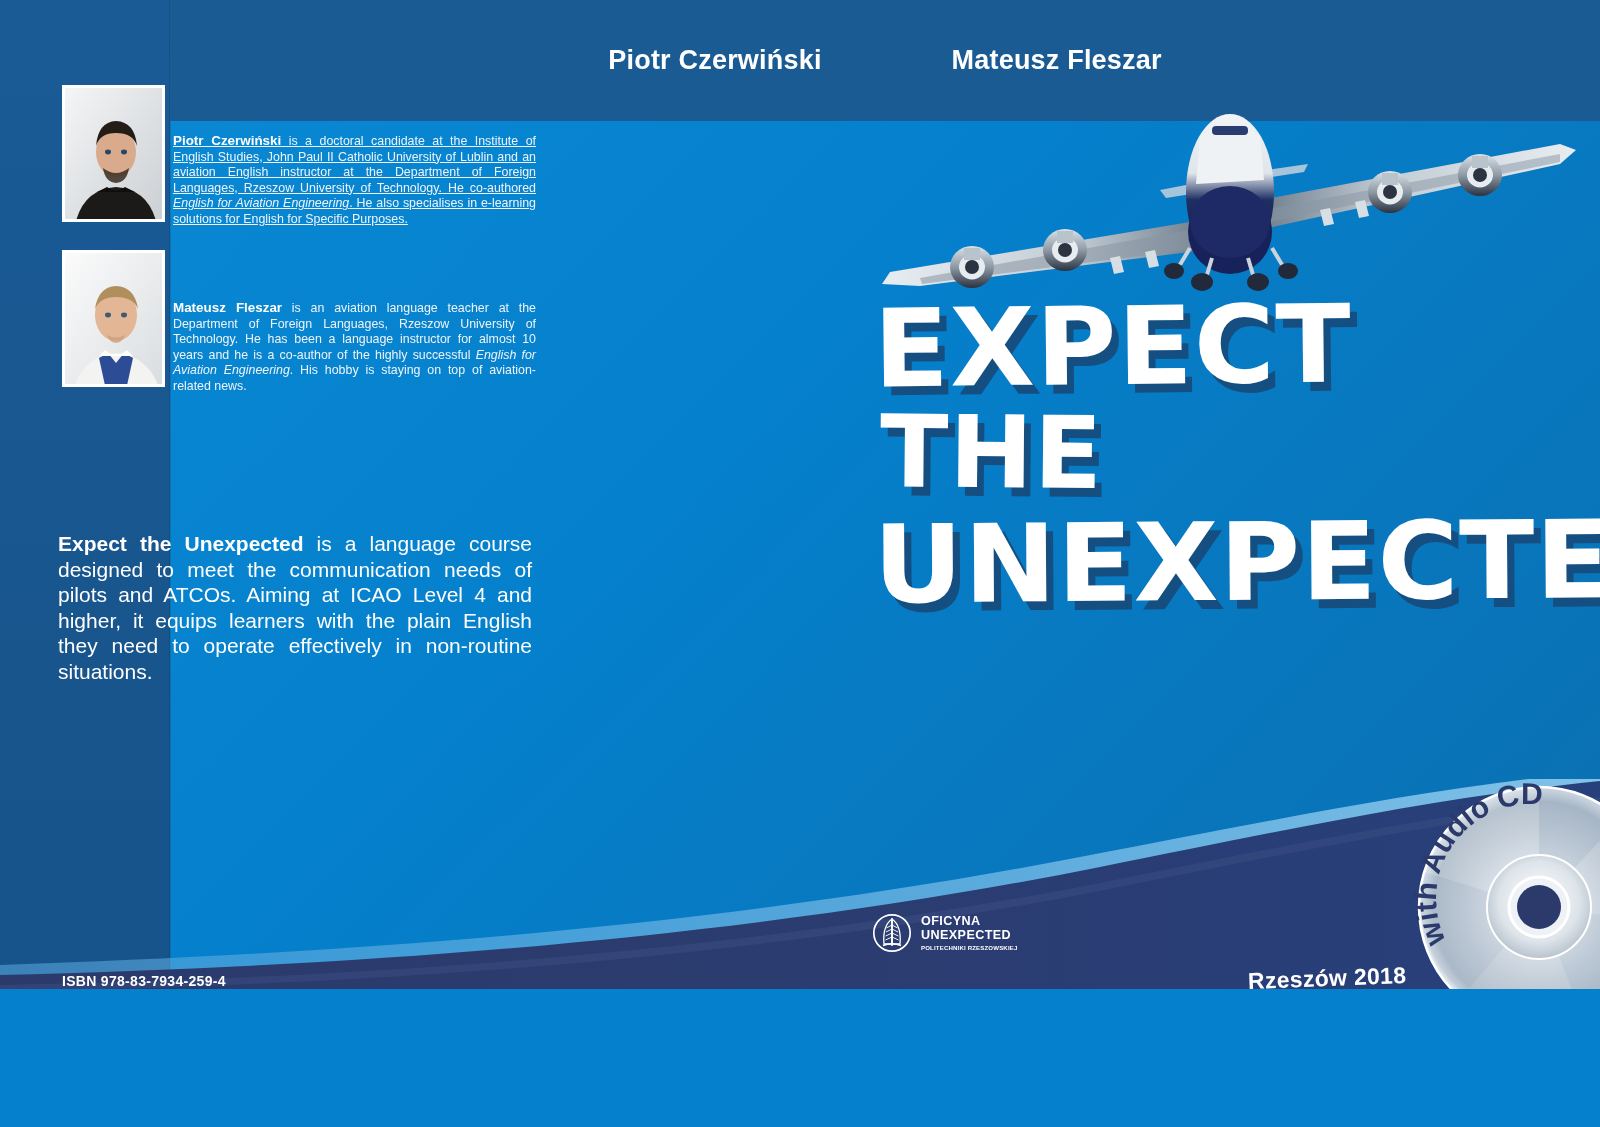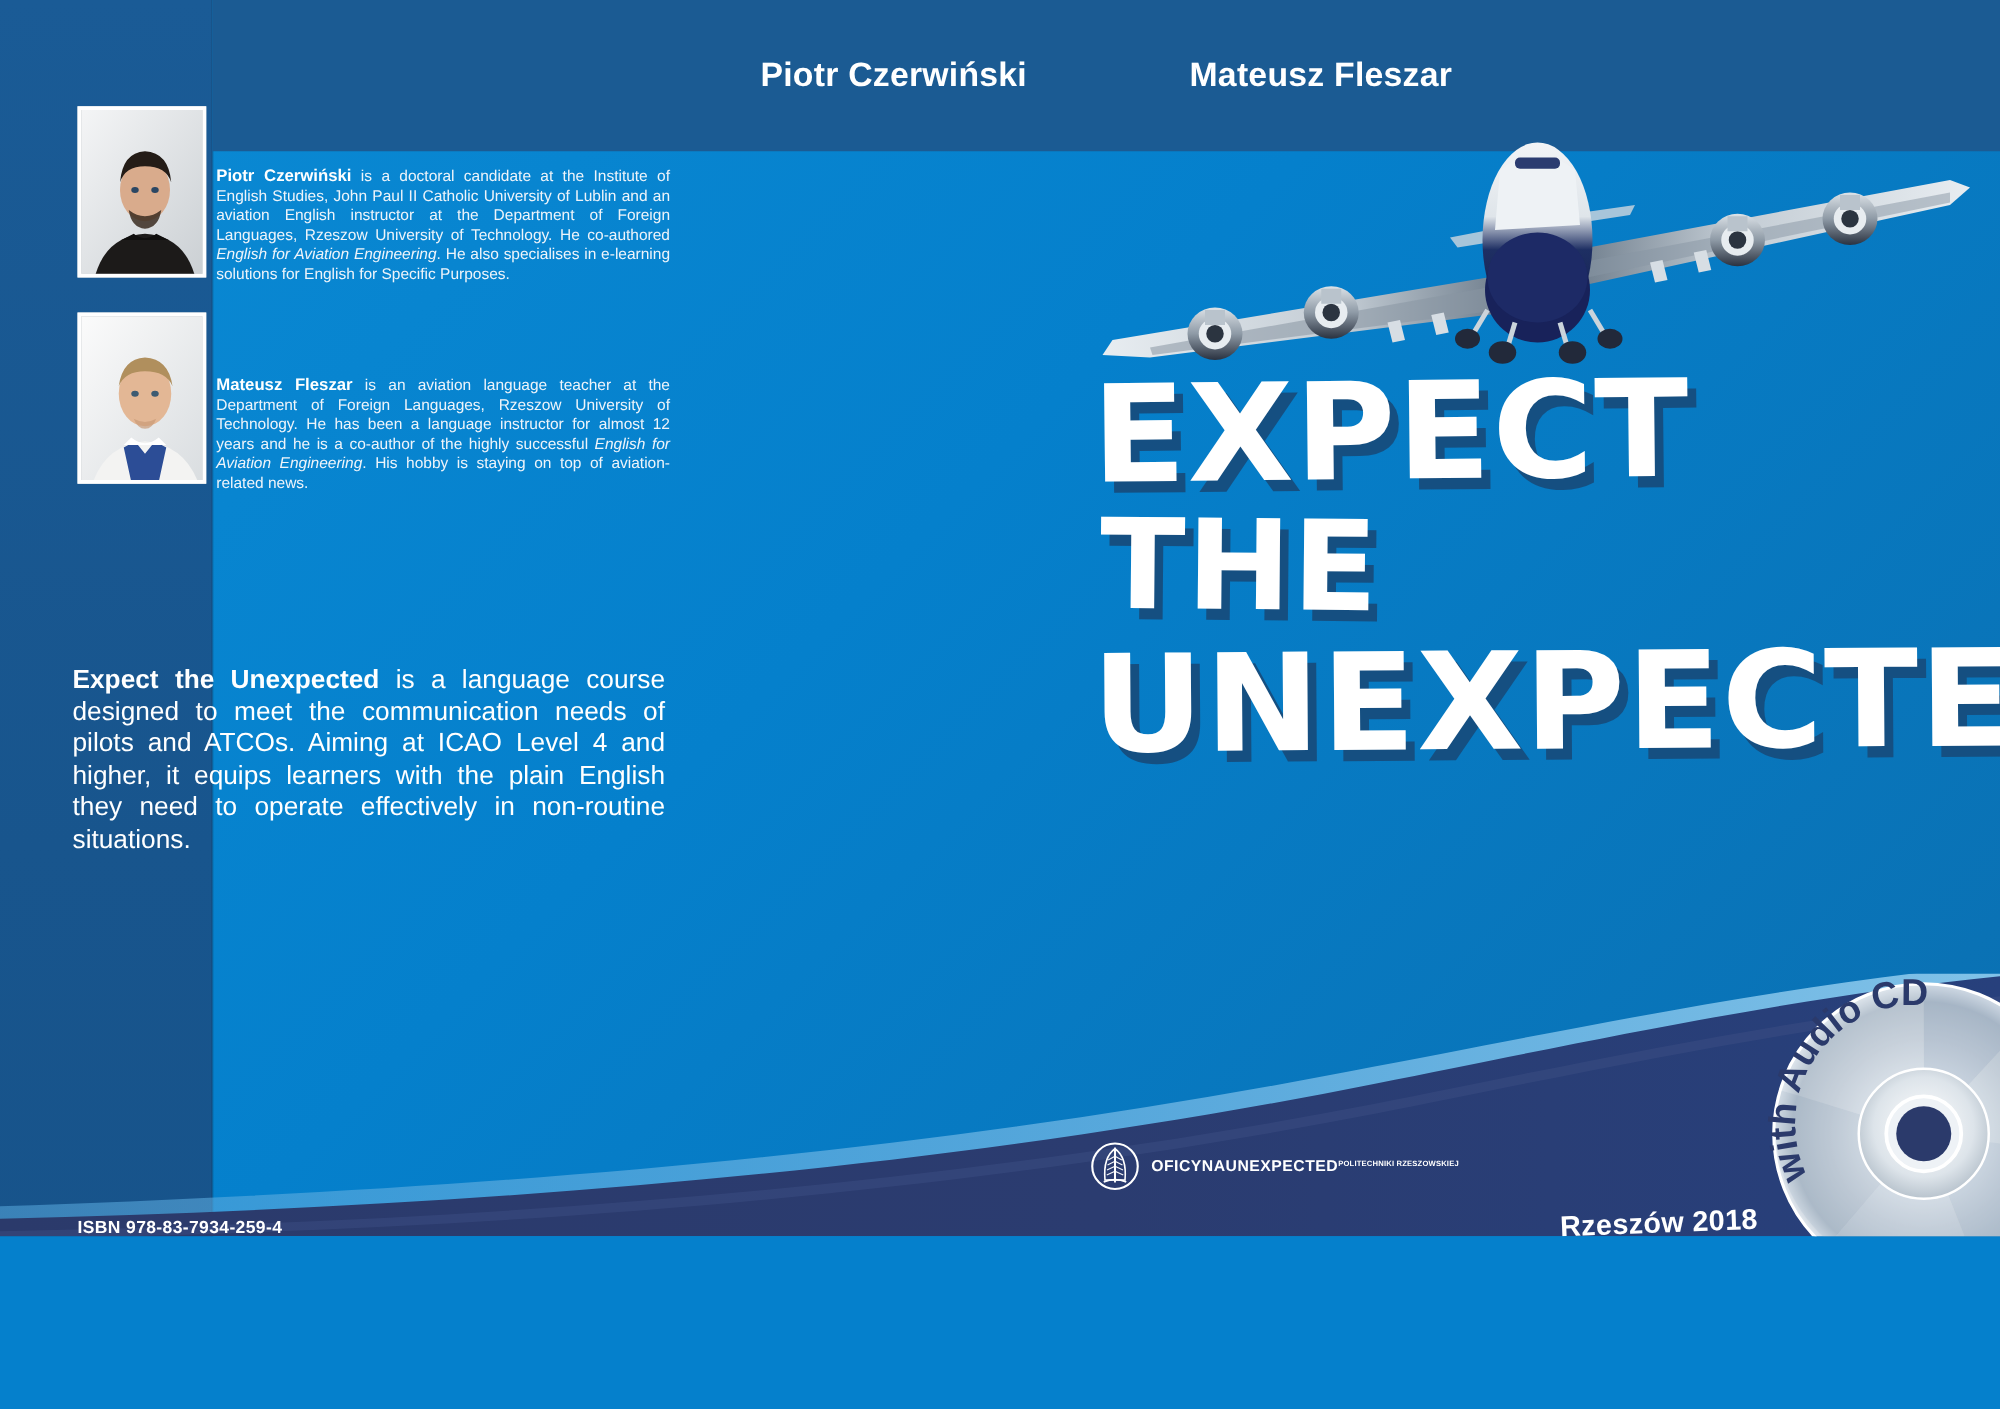--- a/index.html
+++ b/index.html
@@ -30,21 +30,21 @@
 
   
   .photo { position:absolute; width:103px; height:137px; background:#cfd3d6;
            border:3px solid #ffffff; overflow:hidden; }
   #photo-1 { left:62px; top:85px; }
   #photo-2 { left:62px; top:250px; }
 
   
   .bio { position:absolute; width:363px; color:#eef4fa; font-size:12.4px;
          line-height:15.6px; text-align:justify; }
-  #bio-1 { left:173px; top:133px; }
+  #bio-1 { left:173px; top:133px;text-decoration:underline; }
   #bio-2 { left:173px; top:300px; }
   .bio b { color:#ffffff; font-weight:bold; font-size:13.4px; }
   .bio i { font-style:italic; }
 
   .blurb { position:absolute; left:58px; top:531px; width:474px;
            color:#ffffff; font-size:21px; line-height:25.5px; text-align:justify; }
   .blurb b { font-weight:bold; }
 
   .isbn { position:absolute; left:62px; top:973px; color:#ffffff;
           font-size:14px; font-weight:bold; letter-spacing:.3px; z-index:8; }
@@ -62,21 +62,21 @@
   .subtitle { position:absolute; left:880px; top:656px; width:650px; text-align:center;
               color:#ffffff; font-size:33px; font-weight:bold; z-index:5; letter-spacing:.2px; }
 
   
   .waves { position:absolute; left:0; bottom:0; width:1600px; height:210px; z-index:3; }
 
   
   .publisher { position:absolute; left:872px; top:913px; z-index:7;
                display:flex; align-items:center; gap:9px; }
   .pub-mark { width:40px; height:40px; flex:0 0 40px; }
-  .pub-text { display:flex; flex-direction:row; justify-content:flex-start; color:#ffffff; }
+  .pub-text { display:flex; flex-direction:column; justify-content:flex-start; color:#ffffff; }
   .pub-l1, .pub-l2 { font-size:12.6px; font-weight:bold; letter-spacing:.4px; line-height:14px; }
   .pub-l3 { font-size:6.1px; font-weight:bold; letter-spacing:.15px; line-height:9px; margin-top:1px; }
 
   
   .place-year { position:absolute; left:1248px; top:965px; color:#ffffff;
                 font-size:23px; font-weight:bold; z-index:8; letter-spacing:.3px;
                 transform:rotate(-2.2deg); }
 
   
   .cd { position:absolute; left:1414px; top:782px; width:250px; height:250px; z-index:9; }
@@ -221,21 +221,21 @@
       <path d="M42 82 q9 5 18 0 q-3 8 -9 8 q-6 0 -9 -8 Z" fill="#c99a78" opacity=".7"></path>
       <path d="M40 97 q11 9 22 0 l6 6 l-34 0 Z" fill="#ffffff"></path>
     </svg>
   </div>
 
   <div class="bio" id="bio-1">
     <b>Piotr Czerwiński</b><span> is a doctoral candidate at the Institute of English Studies, John Paul II Catholic University of Lublin and an aviation English instructor at the Department of Foreign Languages, Rzeszow University of Technology. He co-authored </span><i>English for Aviation Engineering</i><span>. He also specialises in e-learning solutions for English for Specific Purposes.</span>
   </div>
 
   <div class="bio" id="bio-2">
-    <b>Mateusz Fleszar</b><span> is an aviation language teacher at the Department of Foreign Languages, Rzeszow University of Technology. He has been a language instructor for almost 12 years and he is a co-author of the highly successful </span><i>English for Aviation Engineering</i><span>. His hobby is staying on top of aviation-related news.</span>
+    <b>Mateusz Fleszar</b><span> is an aviation language teacher at the Department of Foreign Languages, Rzeszow University of Technology. He has been a language instructor for almost 10 years and he is a co-author of the highly successful </span><i>English for Aviation Engineering</i><span>. His hobby is staying on top of aviation-related news.</span>
   </div>
 
   <div class="blurb">
     <b>Expect the Unexpected</b><span> is a language course designed to meet the communication needs of pilots and ATCOs. Aiming at ICAO Level 4 and higher, it equips learners with the plain English they need to operate effectively in non-routine situations.</span>
   </div>
 
   <div class="waves">
     <svg viewBox="0 0 1600 210" width="1600" height="210" preserveAspectRatio="none">
       <defs>
         <linearGradient id="navyG" x1="0" y1="0" x2="1" y2="0">

